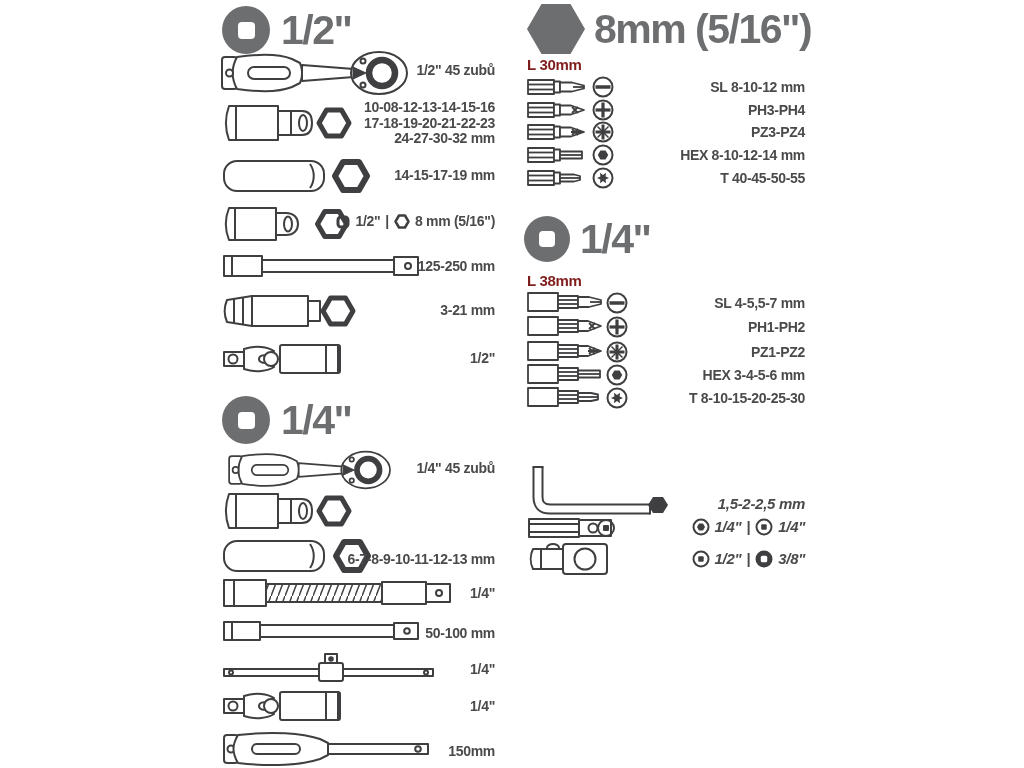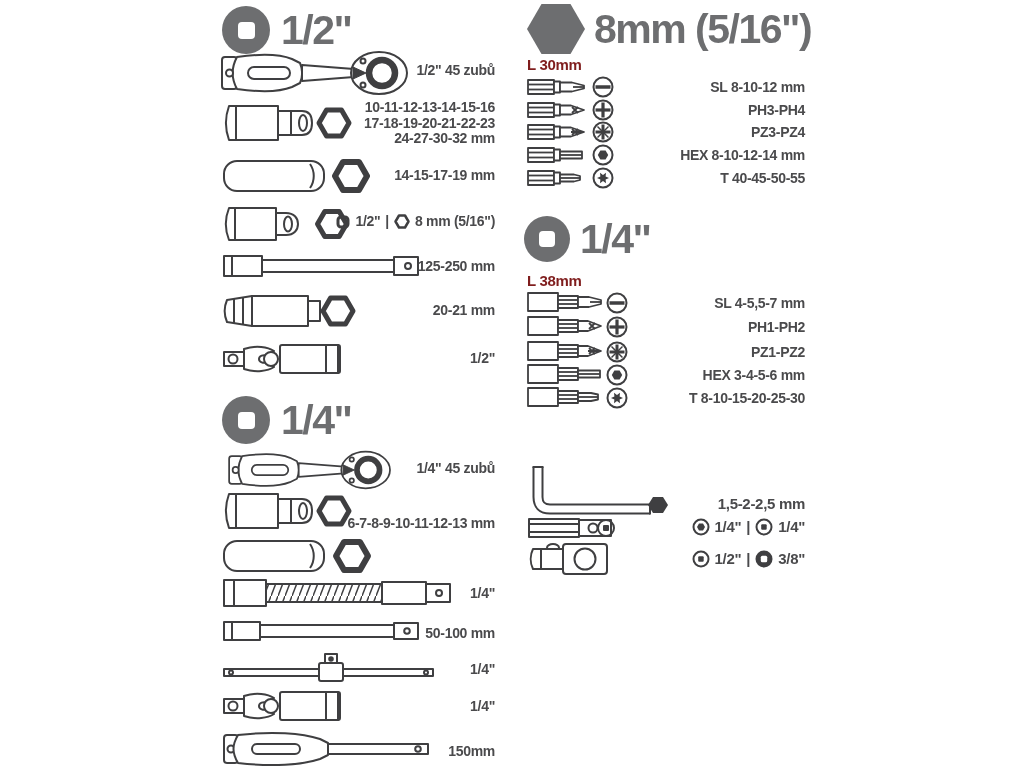--- a/index.html
+++ b/index.html
@@ -6,21 +6,21 @@
   #canvas{position:relative;width:1024px;height:768px;background:#fff;overflow:hidden;
           font-family:"Liberation Sans",sans-serif;color:#4a4a4c;}
   .heading{position:absolute;font-size:41px;font-weight:bold;color:#6d6e70;
            letter-spacing:-1.5px;line-height:48px;white-space:nowrap;}
   .drive-circle{position:absolute;background:#6d6e70;border-radius:50%;display:flex;}
   .drive-circle .hole{background:#fff;border-radius:4px;margin:auto;}
   .lbl{position:absolute;font-weight:bold;font-size:14px;color:#4a4a4c;text-align:right;
        letter-spacing:-0.3px;line-height:15.5px;white-space:pre-line;}
   .llbl{right:529px;}
   .rlbl{right:219px;}
-  .mid{font-size:15px;}
+  .mid{font-size:15px;font-style:italic;}
   .len{position:absolute;font-weight:bold;font-size:15px;color:#7f1d1d;letter-spacing:-0.3px;}
   .ico-row{display:flex;align-items:center;gap:5px;justify-content:flex-end;white-space:nowrap;}
   .d{position:absolute;}
   svg{display:block;}
 </style>
 </head>
 <body>
 
 <div id="canvas">
 
@@ -52,21 +52,21 @@
       <g fill="#fff" stroke="#3f3f41" stroke-width="2" stroke-linejoin="round">
         <path d="M7 3 L56 3 L56 37 L7 37 C3 26 3 14 7 3 Z"></path>
         <line x1="14" y1="3" x2="14" y2="37"></line>
         <rect x="56" y="8" width="13" height="24"></rect>
         <path d="M69 8 L80 8 C87 8 90 13 90 20 C90 27 87 32 80 32 L69 32 Z"></path>
         <ellipse cx="81" cy="20" rx="4" ry="8" fill="none"></ellipse>
         <polygon points="127,20 119.5,33 104.5,33 97,20 104.5,7 119.5,7" stroke-width="5" fill="#fff"></polygon>
       </g>
     </svg>
   </div>
-  <div class="lbl llbl" style="top:100px;">10-11-12-13-14-15-16
+  <div class="lbl llbl" style="top:100px;">10-08-12-13-14-15-16
 17-18-19-20-21-22-23
 24-27-30-32 mm</div>
 
   <div class="d" style="left:222px;top:158px;">
     <svg width="148" height="36" viewBox="0 0 148 36">
       <g fill="#fff" stroke="#3f3f41" stroke-width="2" stroke-linejoin="round">
         <rect x="2" y="3" width="100" height="30" rx="13"></rect>
         <path d="M88 6 C93 13 93 23 88 30" fill="none"></path>
         <polygon points="145,18 137,31.9 121,31.9 113,18 121,4.1 137,4.1" stroke-width="6" fill="#fff"></polygon>
       </g>
@@ -119,21 +119,21 @@
       <g fill="#fff" stroke="#3f3f41" stroke-width="2" stroke-linejoin="round">
         <path d="M5 6 L30 2 L30 32 L5 28 C2 21 2 13 5 6 Z"></path>
         <line x1="12" y1="5" x2="12" y2="29"></line>
         <line x1="21" y1="3.5" x2="21" y2="30.5"></line>
         <rect x="30" y="2" width="56" height="30"></rect>
         <rect x="86" y="7" width="12" height="20"></rect>
         <polygon points="131,17 123.5,30 108.5,30 101,17 108.5,4 123.5,4" stroke-width="5" fill="#fff"></polygon>
       </g>
     </svg>
   </div>
-  <div class="lbl llbl" style="top:303px;">20-21 mm</div>
+  <div class="lbl llbl" style="top:303px;">3-21 mm</div>
 
   <div class="d" style="left:222px;top:341px;">
     <svg width="134" height="36" viewBox="0 0 134 36">
       <g fill="#fff" stroke="#3f3f41" stroke-width="2" stroke-linejoin="round">
         <rect x="2" y="11" width="20" height="14"></rect>
         <circle cx="11" cy="18" r="4.5"></circle>
         <path d="M22 8 C34 4 46 6 52 10 L46 15 C41 13 37 15 37 18 C37 21 41 23 46 21 L52 26 C46 30 34 32 22 28 Z"></path>
         <circle cx="49" cy="18" r="7"></circle>
         <rect x="58" y="4" width="60" height="28" rx="2"></rect>
         <rect x="104" y="4" width="12" height="28"></rect>
@@ -180,21 +180,21 @@
 
   <div class="d" style="left:222px;top:538px;">
     <svg width="150" height="36" viewBox="0 0 150 36">
       <g fill="#fff" stroke="#3f3f41" stroke-width="2" stroke-linejoin="round">
         <rect x="2" y="3" width="100" height="30" rx="13"></rect>
         <path d="M88 6 C93 13 93 23 88 30" fill="none"></path>
         <polygon points="146,18 138,31.9 122,31.9 114,18 122,4.1 138,4.1" stroke-width="6" fill="#fff"></polygon>
       </g>
     </svg>
   </div>
-  <div class="lbl llbl" style="top:516px;">6-7-8-9-10-11-12-13 mm</div>
+  <div class="lbl llbl" style="top:552px;">6-7-8-9-10-11-12-13 mm</div>
 
   <div class="d" style="left:222px;top:578px;">
     <svg width="232" height="30" viewBox="0 0 232 30">
       <defs>
         <pattern id="hch" width="7" height="18" patternUnits="userSpaceOnUse">
           <line x1="7" y1="0" x2="0" y2="18" stroke="#3f3f41" stroke-width="1.5"></line>
         </pattern>
       </defs>
       <g fill="#fff" stroke="#3f3f41" stroke-width="2" stroke-linejoin="round">
         <rect x="2" y="2" width="42" height="26"></rect>

